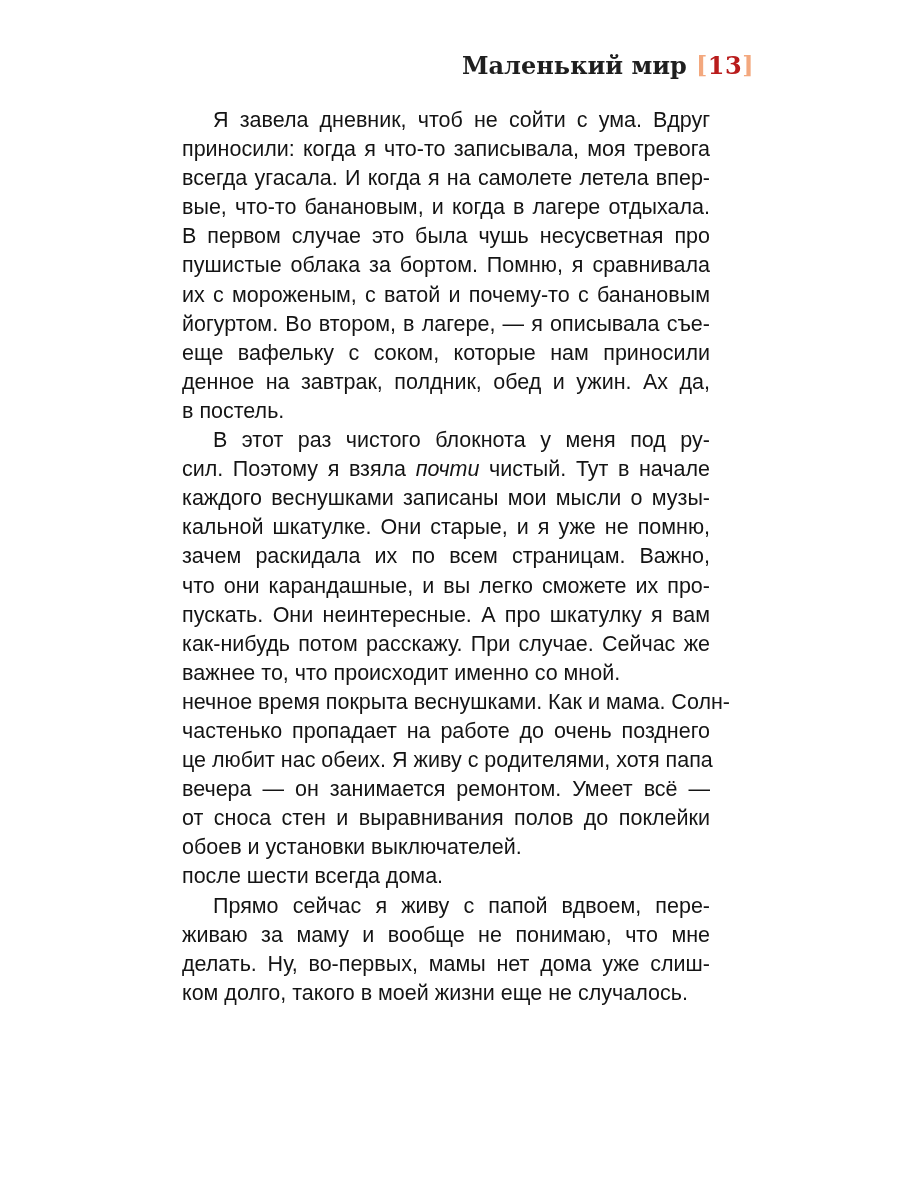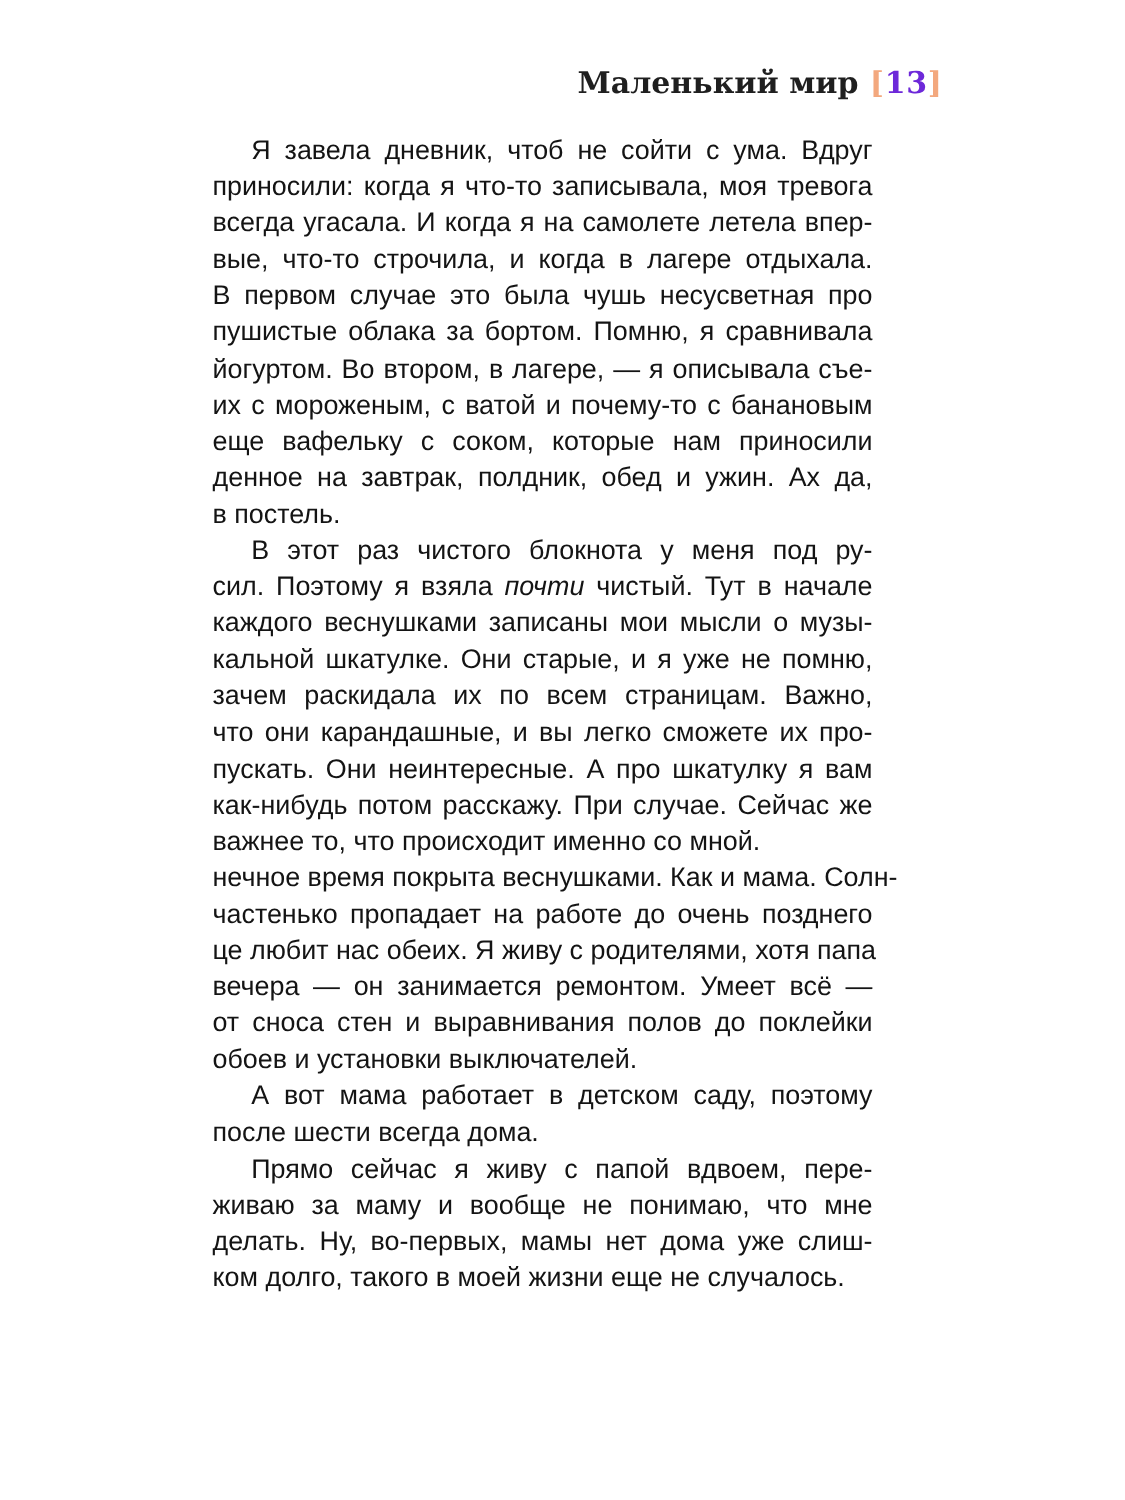--- a/index.html
+++ b/index.html
@@ -24,24 +24,24 @@
     font-size: 24px;
     line-height: 28px;
     color: #1f1f1f;
     white-space: nowrap;
   }
   .running-head .page-label {
     margin-left: 9px;
     letter-spacing: 0.5px;
   }
   .running-head .bracket { color: #f3a87e; }
-  .running-head .pnum    { color: #6d28d9; }
+  .running-head .pnum    { color: #b91c1c; }
   .text-block {
     position: absolute;
-    left: 170px;
+    left: 182px;
     top: 106px;
     width: 528px;
     font-size: 21.5px;
     line-height: 29.1px;
     color: #141414;
   }
   .para { margin: 0; }
   .line {
     text-align: justify;
     text-align-last: justify;
@@ -58,25 +58,25 @@
 
   <div class="running-head">
     <span>Маленький мир</span><span class="page-label"><span class="bracket">[</span><span class="pnum">13</span><span class="bracket">]</span></span>
   </div>
 
   <div class="text-block">
       <div class="para">
         <div class="line first">Я завела дневник, чтоб не сойти с ума. Вдруг</div>
         <div class="line">приносили: когда я что-то записывала, моя тревога</div>
         <div class="line">всегда угасала. И когда я на самолете летела впер-</div>
-        <div class="line">вые, что-то строчила, и когда в лагере отдыхала.</div>
+        <div class="line">вые, что-то банановым, и когда в лагере отдыхала.</div>
         <div class="line">В первом случае это была чушь несусветная про</div>
         <div class="line">пушистые облака за бортом. Помню, я сравнивала</div>
+        <div class="line">их с мороженым, с ватой и почему-то с банановым</div>
         <div class="line">йогуртом. Во втором, в лагере, — я описывала съе-</div>
-        <div class="line">их с мороженым, с ватой и почему-то с банановым</div>
         <div class="line">еще вафельку с соком, которые нам приносили</div>
         <div class="line">денное на завтрак, полдник, обед и ужин. Ах да,</div>
         <div class="line last">в постель.</div>
       </div>
       <div class="para">
         <div class="line first">В этот раз чистого блокнота у меня под ру-</div>
         <div class="line"><span>сил. Поэтому я взяла </span><span class="it">почти</span><span> чистый. Тут в начале</span></div>
         <div class="line">каждого веснушками записаны мои мысли о музы-</div>
         <div class="line">кальной шкатулке. Они старые, и я уже не помню,</div>
         <div class="line">зачем раскидала их по всем страницам. Важно,</div>
@@ -87,21 +87,20 @@
       </div>
       <div class="para">
         <div class="line">нечное время покрыта веснушками. Как и мама. Солн-</div>
         <div class="line">частенько пропадает на работе до очень позднего</div>
         <div class="line">це любит нас обеих. Я живу с родителями, хотя папа</div>
         <div class="line">вечера — он занимается ремонтом. Умеет всё —</div>
         <div class="line">от сноса стен и выравнивания полов до поклейки</div>
         <div class="line last">обоев и установки выключателей.</div>
       </div>
       <div class="para">
-        <div class="line first">А вот мама работает в детском саду, поэтому</div>
         <div class="line last">после шести всегда дома.</div>
       </div>
       <div class="para">
         <div class="line first">Прямо сейчас я живу с папой вдвоем, пере-</div>
         <div class="line">живаю за маму и вообще не понимаю, что мне</div>
         <div class="line">делать. Ну, во-первых, мамы нет дома уже слиш-</div>
         <div class="line last">ком долго, такого в моей жизни еще не случалось.</div>
       </div>
     </div>
 

